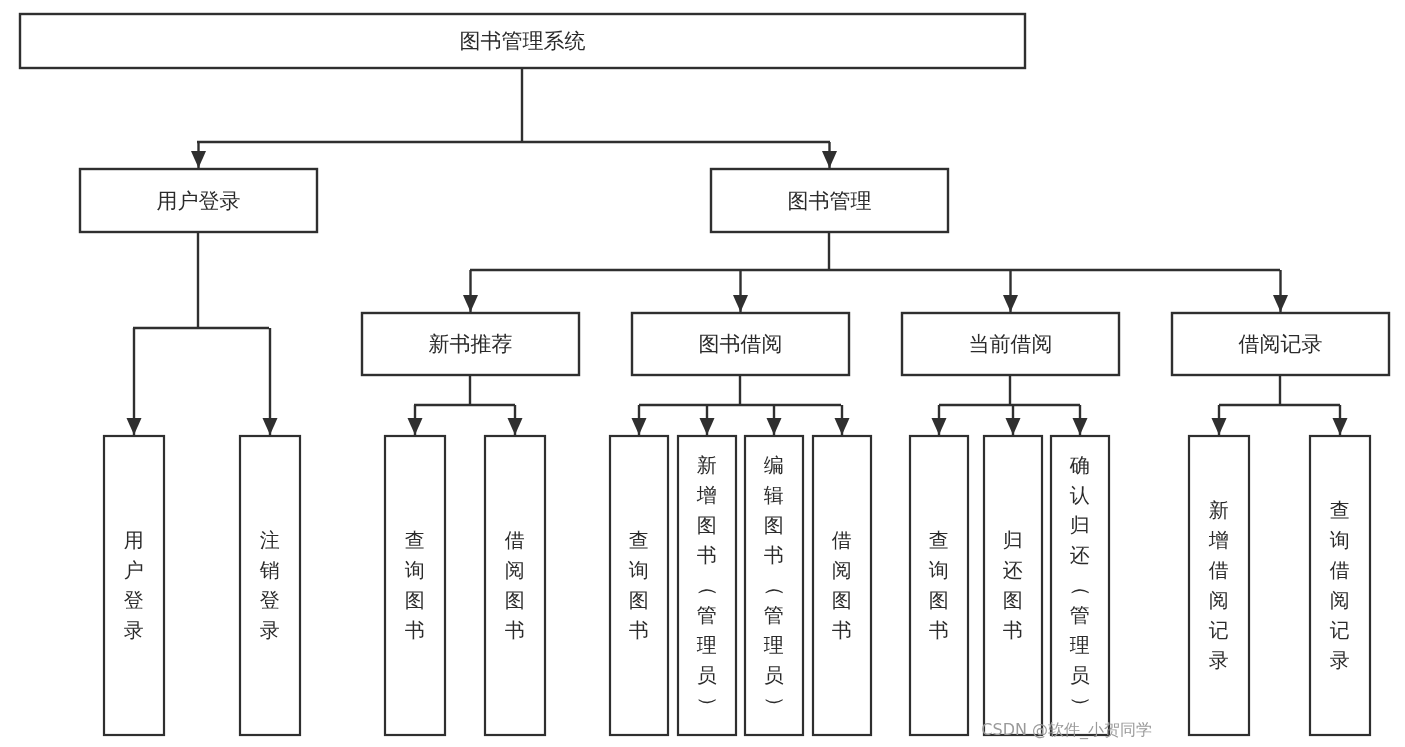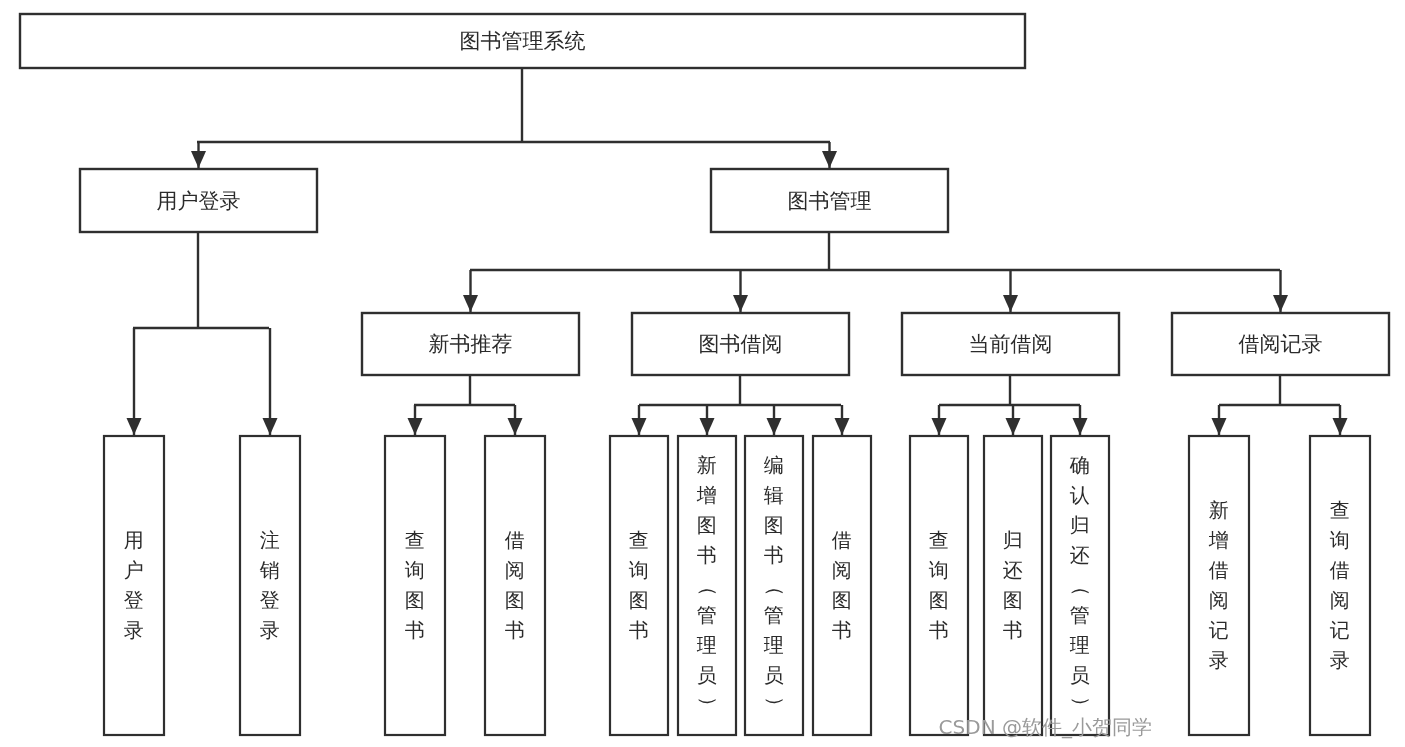--- a/index.html
+++ b/index.html
@@ -54,21 +54,21 @@
   }
   .node-label.vertical {
     font-size: 20px;
     letter-spacing: 0.5px;
   }
   .watermark {
     position: absolute;
     right: 12px;
     bottom: 6px;
     font-family: "DejaVu Sans", "Liberation Sans", sans-serif;
-    font-size: 20px;
+    font-size: 16px;
     color: #9a9a9a;
     white-space: nowrap;
     user-select: none;
   }
 </style>
 </head>
 <body>
 
 <div id="diagram-root">
   <svg class="flow" viewBox="0 0 1405 747" xmlns="http://www.w3.org/2000/svg">

